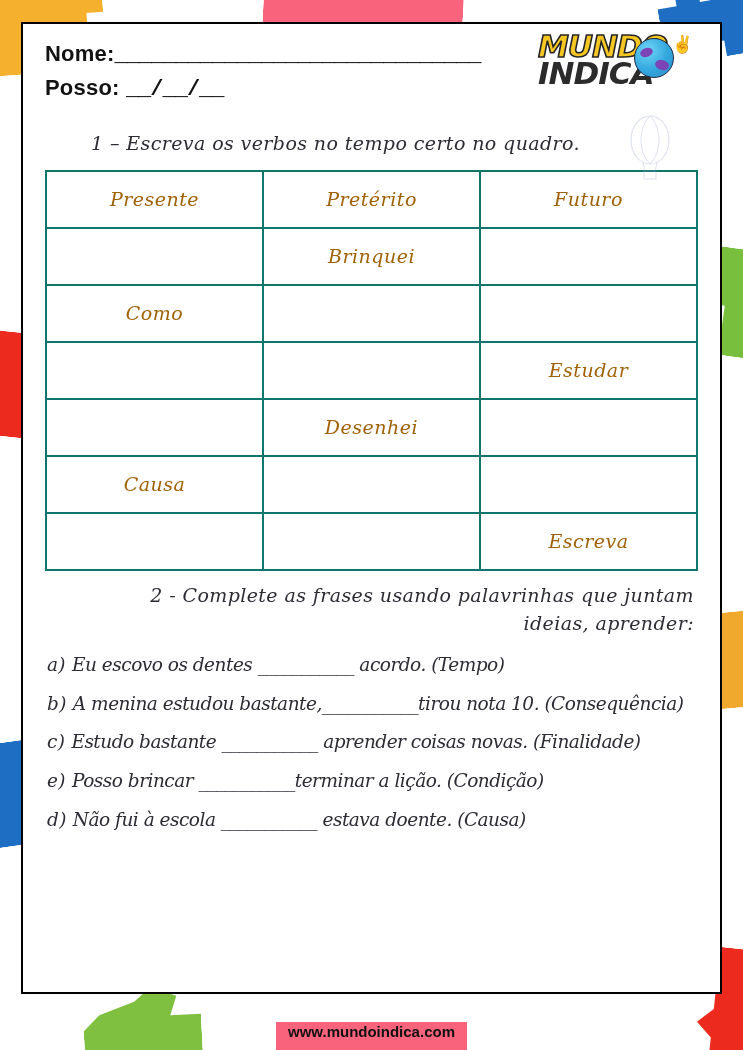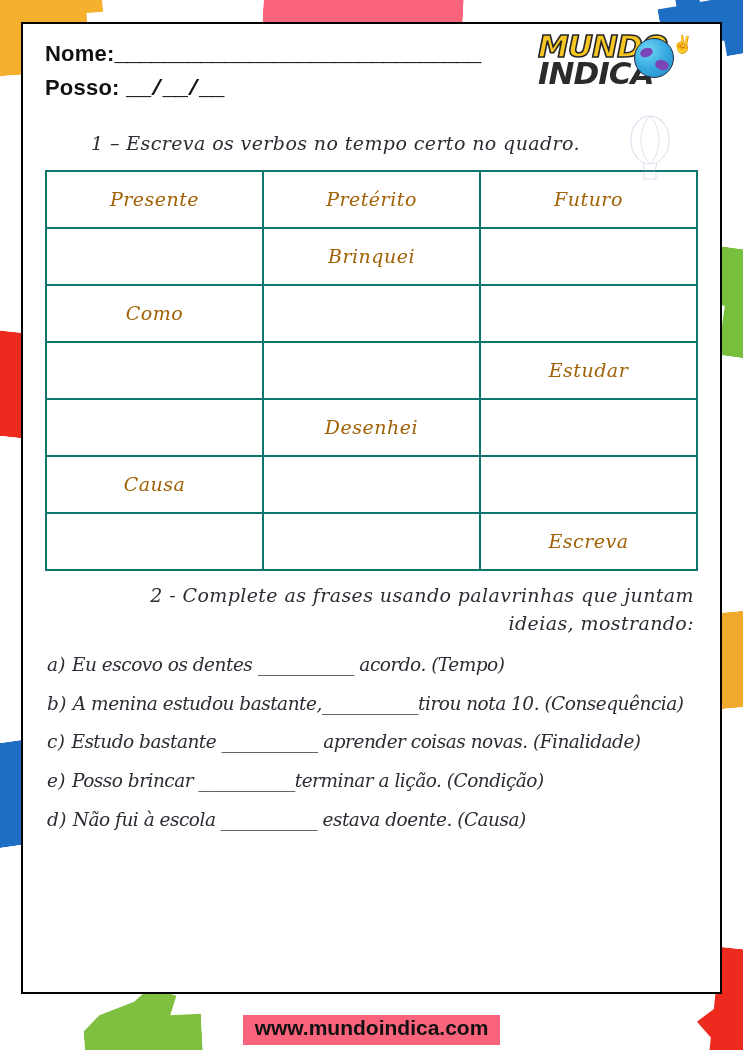--- a/index.html
+++ b/index.html
@@ -191,21 +191,21 @@
   .blank { letter-spacing:-0.5px; }
 
   
   #footer {
     position:absolute; left:0; bottom:8px;
     width:743px; text-align:center; z-index:3;
   }
   .footer-url {
     display:inline-block;
     position:relative;
-    font-size:21px; font-weight:bold; color:#111111;
+    font-size:15px; font-weight:bold; color:#111111;
     padding:2px 6px;
   }
   .footer-hl {
     position:absolute; left:-6px; top:1px;
     width:calc(100% + 12px); height:30px;
     background:#F9637C; z-index:-1;
   }
 </style>
 </head>
 <body>
@@ -290,21 +290,21 @@
             <td></td>
             <td></td>
             <td>Escreva</td>
           </tr>
         </tbody>
       </table>
     </div>
 
     <div id="q2-block">
       <div class="cursive q2-head">2 - Complete as frases usando palavrinhas que juntam</div>
-      <div class="cursive q2-head">ideias, mostrando:</div>
+      <div class="cursive q2-head">ideias, aprender:</div>
 
       <div class="q2-list">
         <div class="cursive q2-item">
           <span>a)</span>
           <span class="blank">Eu escovo os dentes ___________ acordo. (Tempo)</span>
         </div>
         <div class="cursive q2-item">
           <span>b)</span>
           <span class="blank">A menina estudou bastante,___________tirou nota 10. (Consequência)</span>
         </div>

